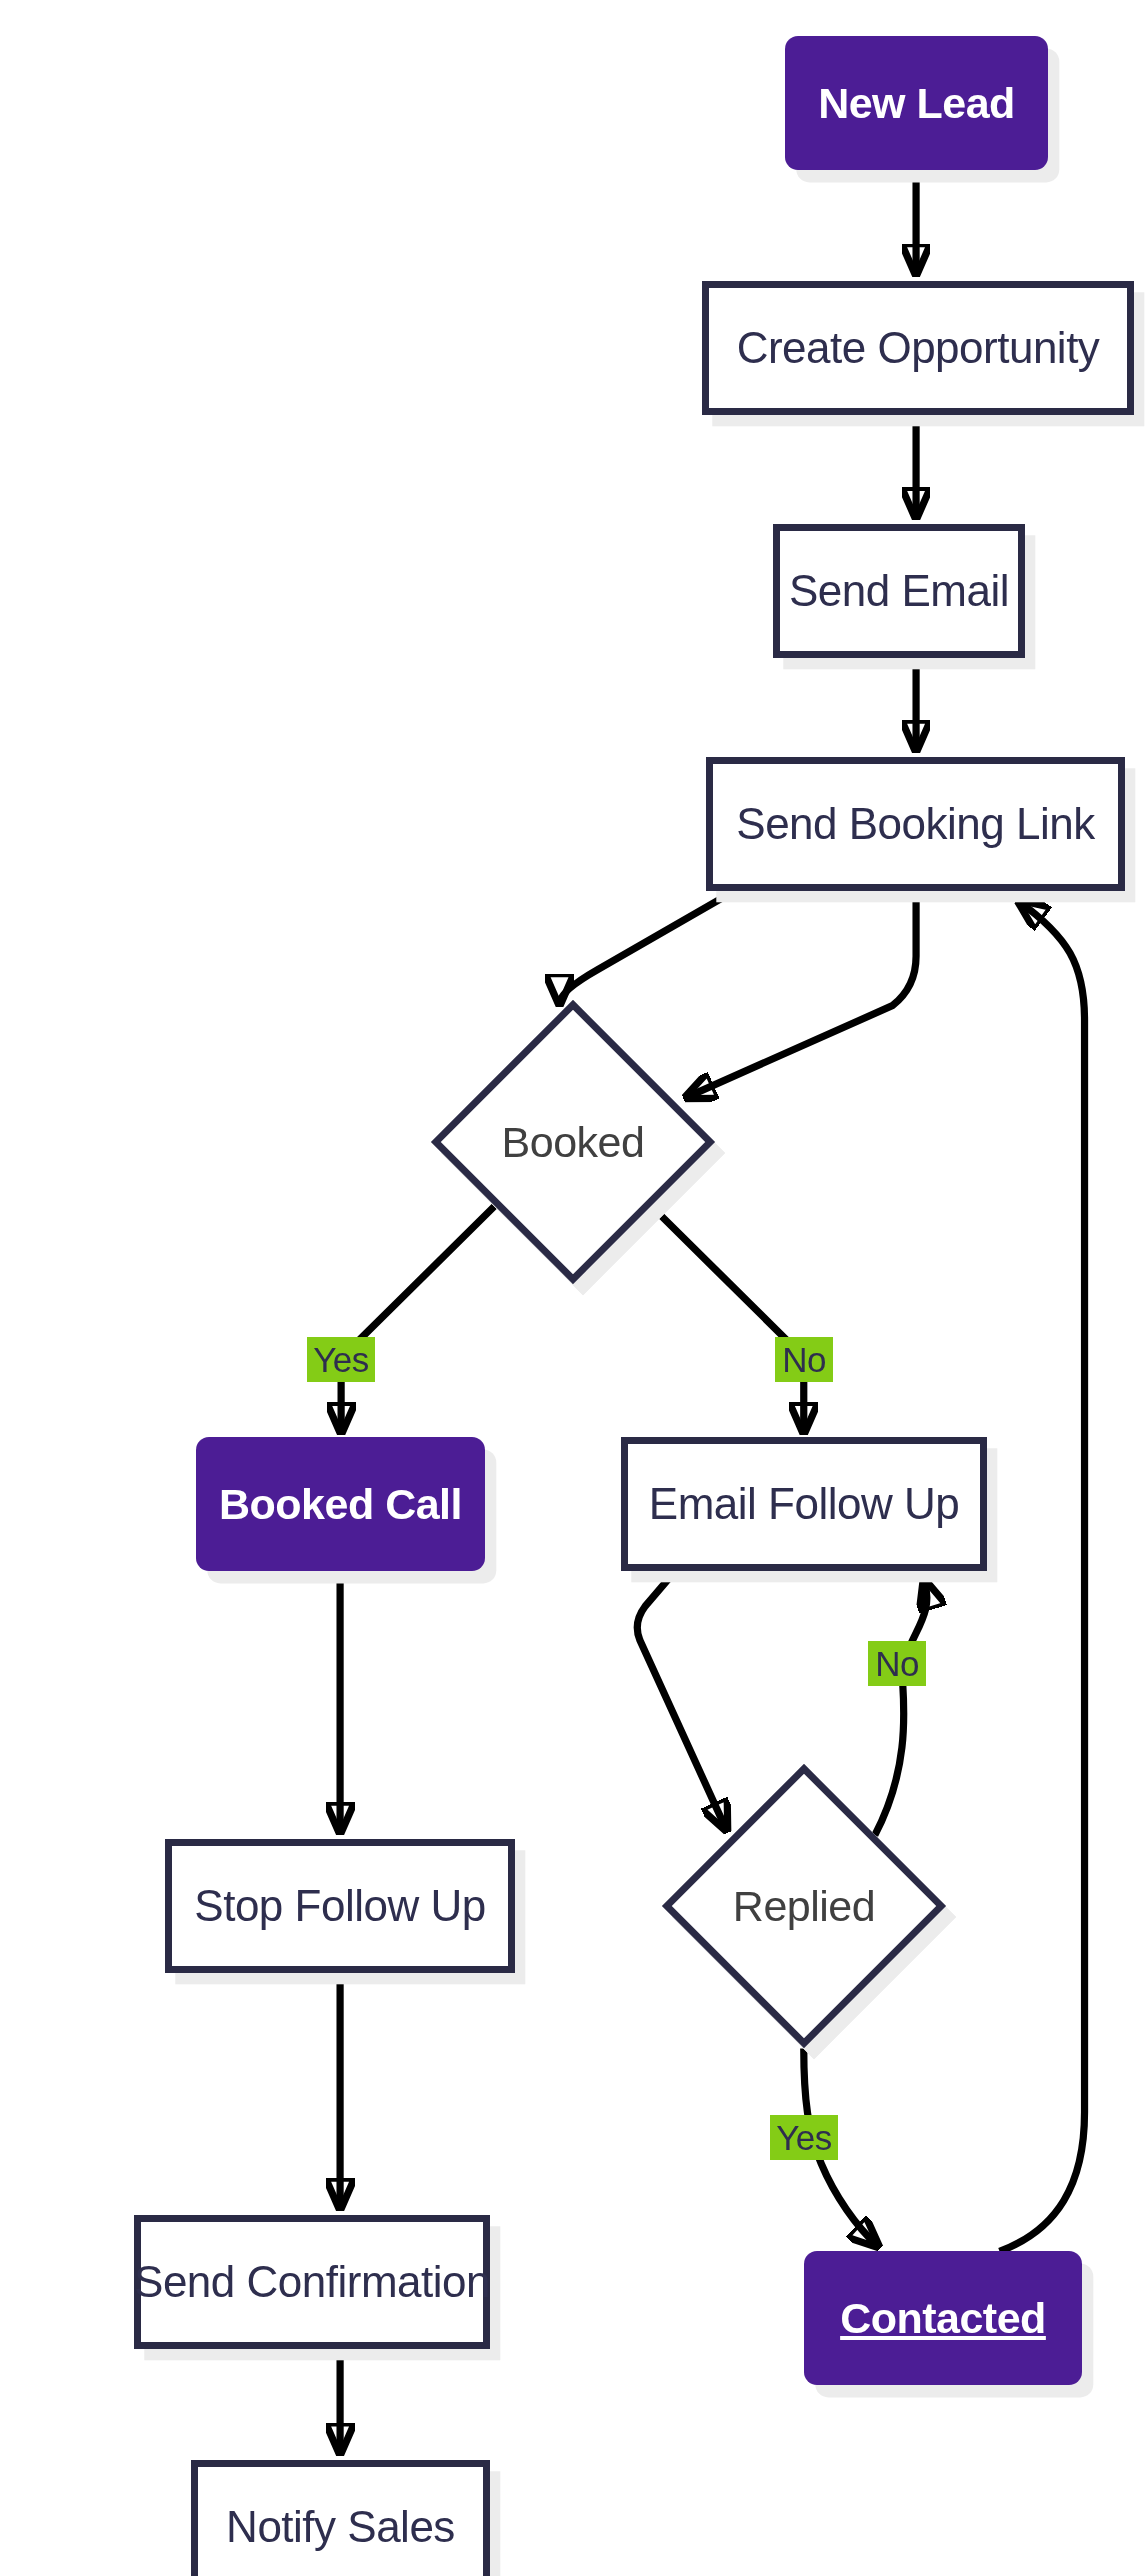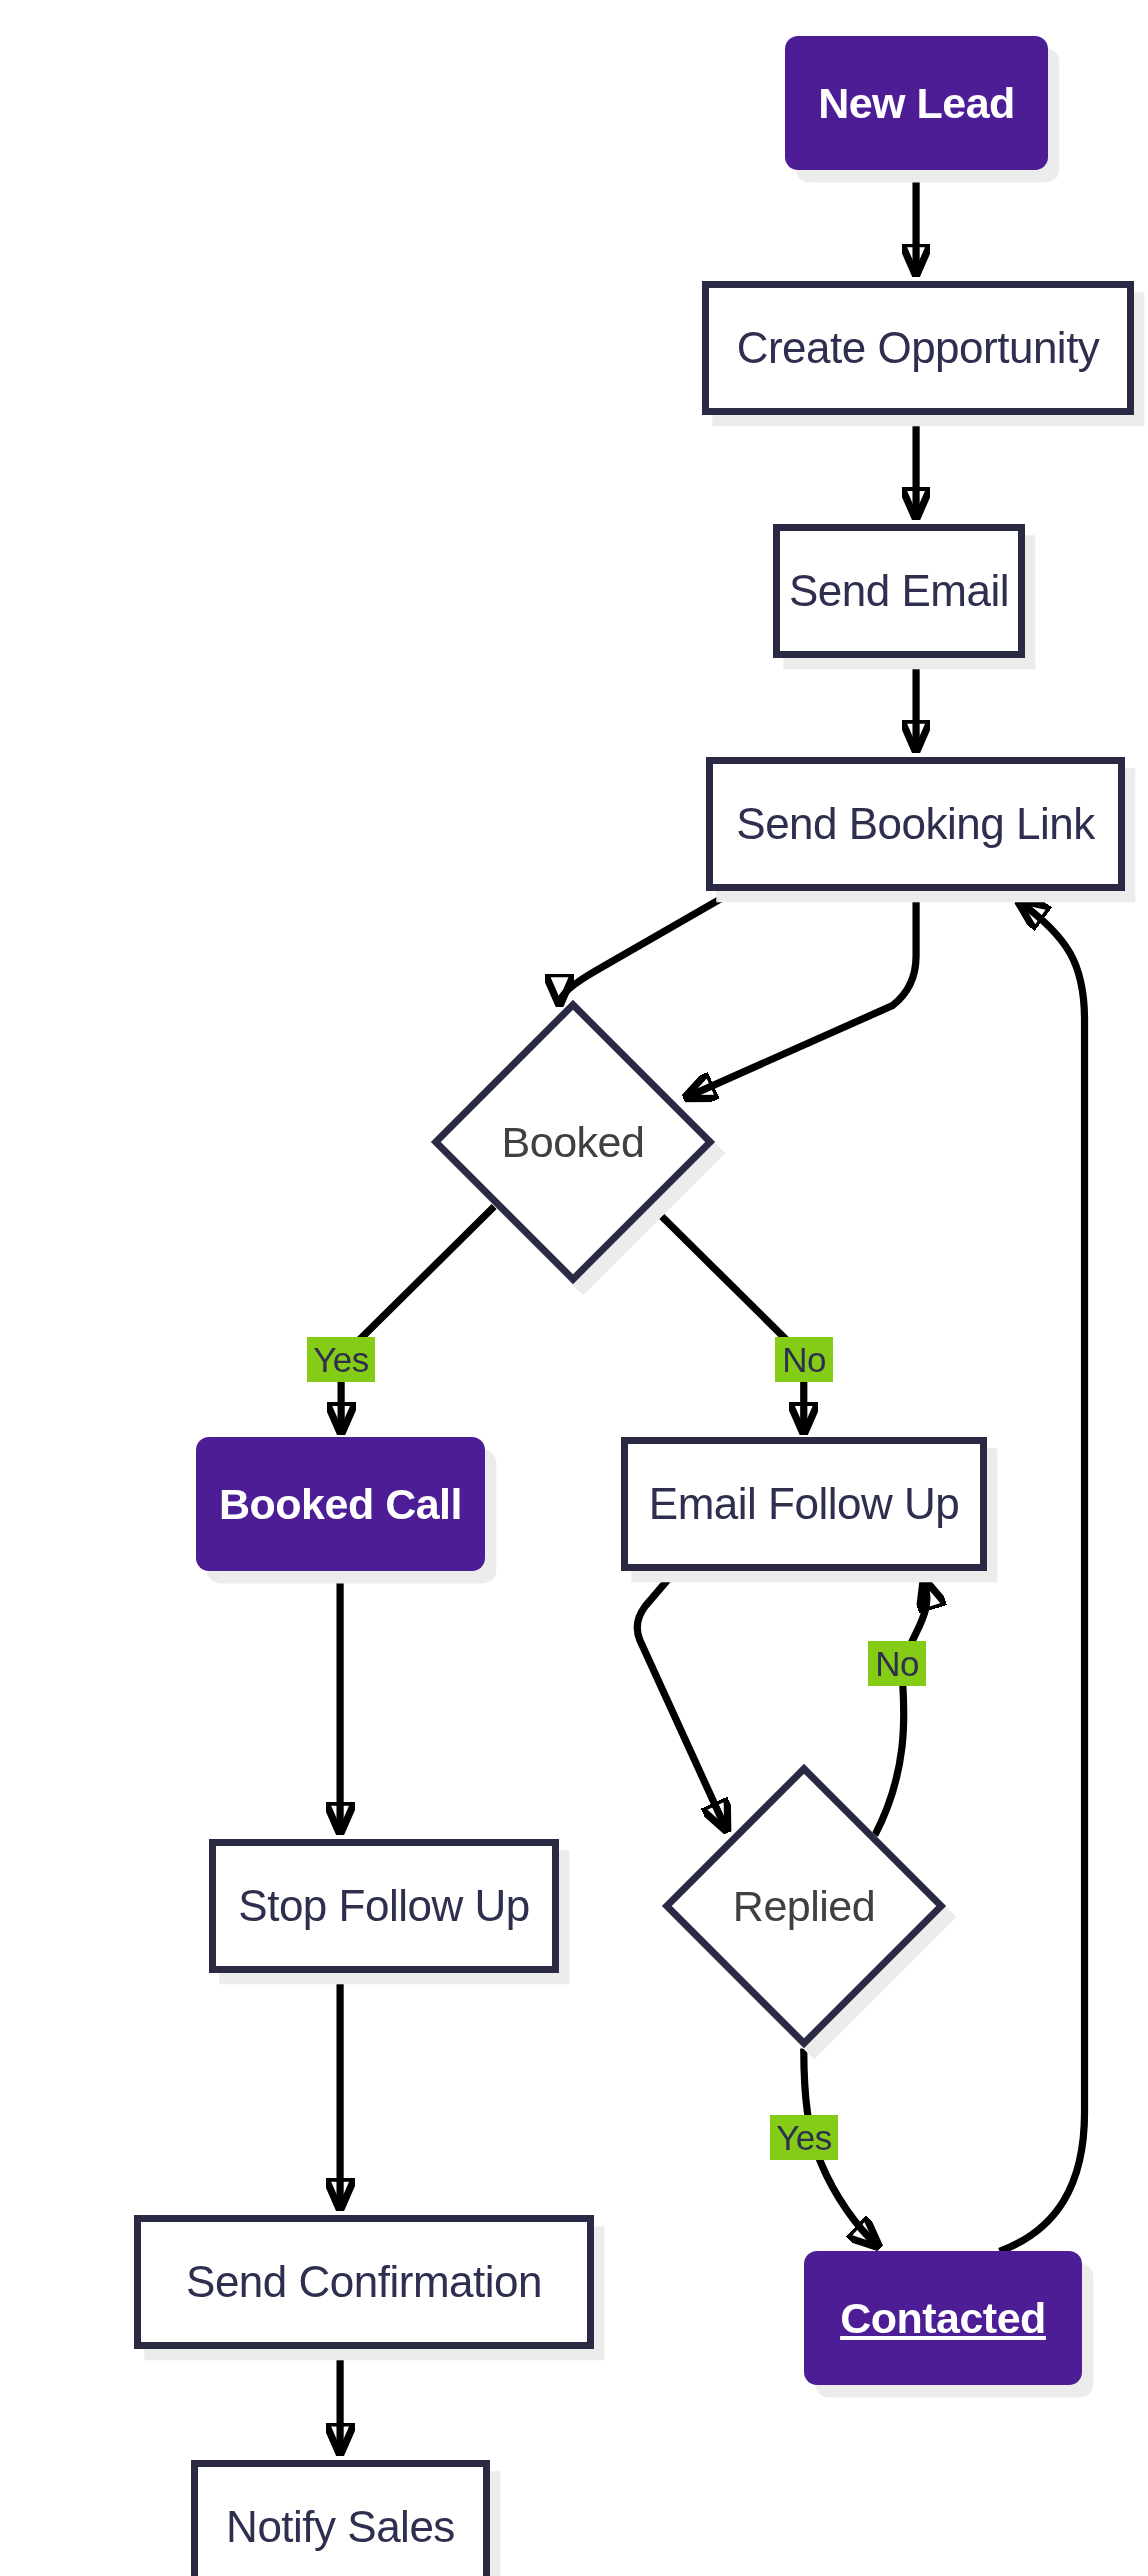--- a/index.html
+++ b/index.html
@@ -89,23 +89,23 @@
   <div class="node process" style="left:702px;top:281px;width:432px;height:134px;">Create Opportunity</div>
 
   <div class="node process" style="left:773px;top:524px;width:252px;height:134px;">Send Email</div>
 
   <div class="node process" style="left:706px;top:757px;width:419px;height:134px;">Send Booking Link</div>
 
   <div class="node milestone" style="left:196px;top:1437px;width:289px;height:134px;">Booked Call</div>
 
   <div class="node process" style="left:621px;top:1437px;width:366px;height:134px;">Email Follow Up</div>
 
-  <div class="node process" style="left:165px;top:1839px;width:350px;height:134px;margin-left:44px;">Stop Follow Up</div>
+  <div class="node process" style="left:165px;top:1839px;width:350px;height:134px;">Stop Follow Up</div>
 
-  <div class="node process" style="left:134px;top:2215px;width:460px;height:134px;">Send Confirmation</div>
+  <div class="node process" style="left:134px;top:2215px;width:356px;height:134px;">Send Confirmation</div>
 
   <div class="node milestone" style="left:804px;top:2251px;width:278px;height:134px;text-decoration:underline;">Contacted</div>
 
   <div class="node process" style="left:191px;top:2460px;width:299px;height:134px;">Notify Sales</div>
 
   <div class="diamond-wrap" style="left:431px;top:1000px;width:284px;height:284px;">
     <div class="diamond-shape" style="width:201px;height:201px;"></div>
     <div class="diamond-label">Booked</div>
   </div>
 

